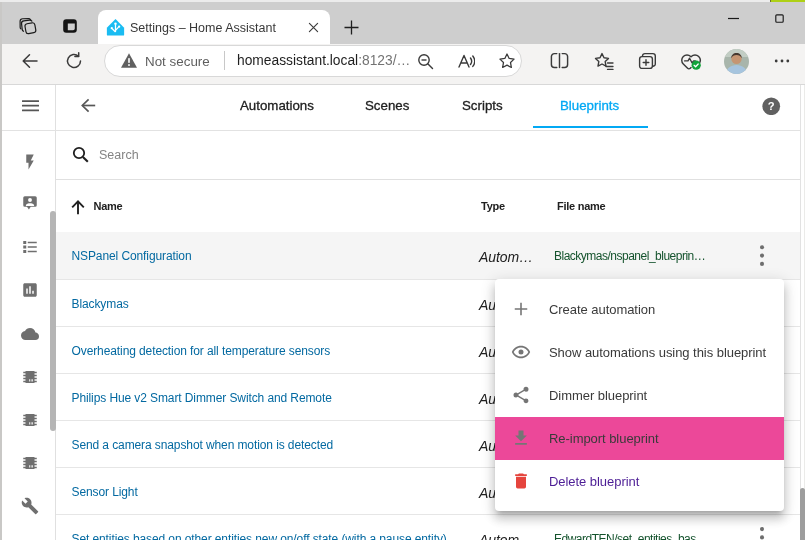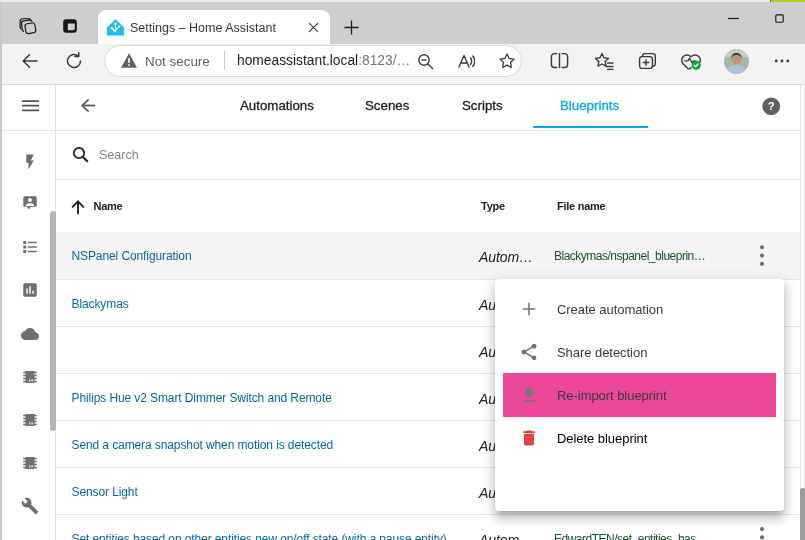--- a/index.html
+++ b/index.html
@@ -41,26 +41,26 @@
 .row .file { position:absolute; left:498px; top:17px; font-size:12px; color:#14532d; letter-spacing:-0.5px; }
 .rowdiv { position:absolute; left:56px; width:744px; height:1px; background:#e6e6e6; }
 
 
 #pagescroll { left:800px; top:85px; width:5px; height:455px; background:#fff; border-left:1px solid #e2e2e2; }
 #pagethumb { left:800px; top:488px; width:5px; height:52px; background:#9d9d9d; border-radius:3px 3px 0 0; }
 
 
 #menu { left:495px; top:279px; width:289px; height:232px; background:#fff; border-radius:4px;
   box-shadow:0 5px 5px -3px rgba(0,0,0,0.2), 0 8px 10px 1px rgba(0,0,0,0.14), 0 3px 14px 2px rgba(0,0,0,0.12);
-  padding:8px 8px; z-index:10; }
+  padding:8px 0; z-index:10; }
 .mitem { position:relative; height:43.2px; }
 .mitem.hover { background:#ec4899; }
 .mitem svg { position:absolute; left:16px; top:11.5px; }
 .mitem .mtext { position:absolute; left:54px; top:14.5px; font-size:13px; color:#3a3a3a; letter-spacing:-0.05px; }
-.mitem.danger .mtext { color:#000000; }
+.mitem.danger .mtext { color:#4c1d95; }
 </style>
 </head>
 <body>
 <div id="stage">
   <div class="abs" id="topstrip"></div>
 
   <div class="abs" id="topstrip-green"></div>
   <div class="abs" id="titlebar"></div>
   <div class="abs" id="tab"></div>
   <div class="abs" id="tabtitle">Settings – Home Assistant</div>
@@ -276,20 +276,21 @@
     <div class="file">Blackymas/nspanel_blueprin…</div>
   </div>
   <div class="rowdiv" style="top:279px;"></div>
   <div class="row" style="top:280px;">
       <div class="name">Blackymas</div>
       <div class="type">Autom…</div>
       <div class="file">Hidden/file...</div>
     </div>
   <div class="rowdiv" style="top:326px;"></div>
   <div class="row" style="top:327px;">
+      <div class="name">Overheating detection for all temperature sensors</div>
       <div class="type">Autom…</div>
       <div class="file">Hidden/file...</div>
     </div>
   <div class="rowdiv" style="top:373px;"></div>
   <div class="row" style="top:374px;padding-left:44px;">
       <div class="name">Philips Hue v2 Smart Dimmer Switch and Remote</div>
       <div class="type">Autom…</div>
       <div class="file">Hidden/file...</div>
     </div>
   <div class="rowdiv" style="top:420px;"></div>
@@ -330,23 +331,29 @@
   
   <div class="abs" id="menu">
     <div class="mitem">
         <svg width="20" height="20" viewBox="0 0 24 24" fill="none" stroke="#757575" stroke-width="1.9">
           <path d="M12 4.5 V19.5 M4.5 12 H19.5"></path>
         </svg>
         <div class="mtext">Create automation</div>
       </div>
     <div class="mitem">
         <svg width="20" height="20" viewBox="0 0 24 24" fill="#757575">
+          <path d="M12,9A3,3 0 0,1 15,12A3,3 0 0,1 12,15A3,3 0 0,1 9,12A3,3 0 0,1 12,9M12,4.5C17,4.5 21.27,7.61 23,12C21.27,16.39 17,19.5 12,19.5C7,19.5 2.73,16.39 1,12C2.73,7.61 7,4.5 12,4.5M3.18,12C4.83,15.36 8.24,17.5 12,17.5C15.76,17.5 19.17,15.36 20.82,12C19.17,8.64 15.76,6.5 12,6.5C8.24,6.5 4.83,8.64 3.18,12Z"></path>
+        </svg>
+        <div class="mtext">Show automations using this blueprint</div>
+      </div>
+    <div class="mitem">
+        <svg width="20" height="20" viewBox="0 0 24 24" fill="#757575">
           <path d="M18,16.08C17.24,16.08 16.56,16.38 16.04,16.85L8.91,12.7C8.96,12.47 9,12.24 9,12C9,11.76 8.96,11.53 8.91,11.3L15.96,7.19C16.5,7.69 17.21,8 18,8A3,3 0 0,0 21,5A3,3 0 0,0 18,2A3,3 0 0,0 15,5C15,5.24 15.04,5.47 15.09,5.7L8.04,9.81C7.5,9.31 6.79,9 6,9A3,3 0 0,0 3,12A3,3 0 0,0 6,15C6.79,15 7.5,14.69 8.04,14.19L15.16,18.34C15.11,18.55 15.08,18.77 15.08,19C15.08,20.61 16.39,21.91 18,21.91C19.61,21.91 20.92,20.61 20.92,19A2.92,2.92 0 0,0 18,16.08Z"></path>
         </svg>
-        <div class="mtext">Share detection</div>
+        <div class="mtext">Dimmer blueprint</div>
       </div>
     <div class="mitem hover">
         <svg width="20" height="20" viewBox="0 0 24 24" fill="#757575">
           <path d="M5,20H19V18H5M19,9H15V3H9V9H5L12,16L19,9Z"></path>
         </svg>
         <div class="mtext">Re-import blueprint</div>
       </div>
     <div class="mitem danger">
         <svg width="20" height="20" viewBox="0 0 24 24" fill="#e5443d">
           <path d="M19,4H15.5L14.5,3H9.5L8.5,4H5V6H19M6,19A2,2 0 0,0 8,21H16A2,2 0 0,0 18,19V7H6V19Z"></path>

